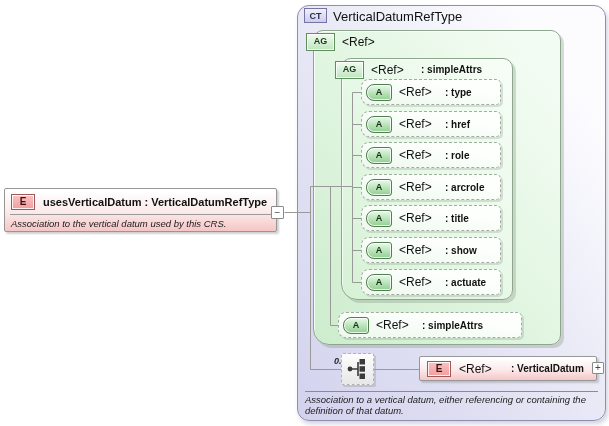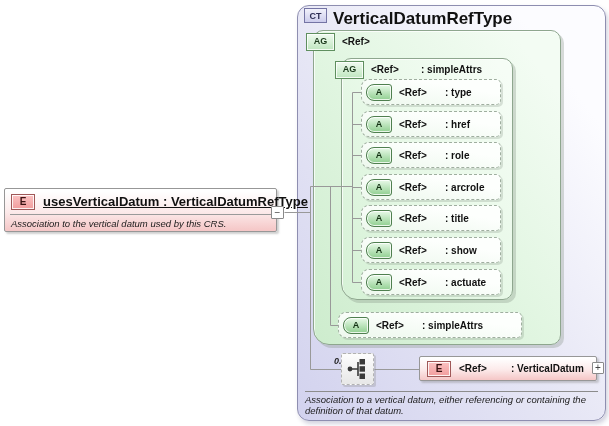--- a/index.html
+++ b/index.html
@@ -19,21 +19,21 @@
     background:linear-gradient(to top right,#d2d2ee 0%,#e6e6f5 45%,#fcfcff 85%);
     box-shadow:2px 3px 4px rgba(110,110,150,.3);
   }
   #ct-badge{
     left:304px;top:8px;width:23px;height:15px;z-index:4;
     border:1px solid #7474a4;border-radius:0;
     background:linear-gradient(#f1f1fb,#ccccec);
     font-size:9px;font-weight:bold;color:#2c2c54;
     text-align:center;line-height:14px;
   }
-  #ct-title{left:333px;top:9px;z-index:4;font-size:17px;font-weight:bold;color:#111;}
+  #ct-title{left:333px;top:9px;z-index:4;font-size:13px;font-weight:normal;color:#111;}
 
   
   .ag-box{
     border:1px solid #8ea68e;border-radius:10px;border-bottom-left-radius:16px;
     box-shadow:inset 1px 1px 0 rgba(255,255,255,.75),3px 3px 0 rgba(125,140,125,.3);
   }
   #ag-box{
     left:313px;top:30px;width:248px;height:315px;z-index:1;
     background:linear-gradient(to top right,#cdeccd 0%,#e2f6e2 50%,#f3fcf3 90%);
   }
@@ -42,21 +42,21 @@
     background:linear-gradient(to top right,#d5f1d5 0%,#e9f9e9 55%,#f6fdf6 95%);
   }
   .ag-header{display:flex;align-items:center;z-index:4;height:17px;}
   .ag-badge{
     width:27px;height:16px;flex:0 0 27px;margin-right:7px;
     border:1px solid #5f8f5f;border-radius:0;
     background:linear-gradient(#f0fbf0,#bfe6bf);
     box-shadow:inset 0 0 0 1px rgba(255,255,255,.8);
     font-size:9px;font-weight:bold;color:#1c3a1c;text-align:center;line-height:15px;
   }
-  .row-ref{font-size:10px;font-weight:bold;color:#111;width:50px;flex:0 0 50px;}
+  .row-ref{font-size:12px;font-weight:normal;color:#111;width:50px;flex:0 0 50px;}
   .row-name{font-size:10px;font-weight:bold;color:#111;white-space:nowrap;}
 
   
   .attr-box{
     display:flex;align-items:center;z-index:4;
     width:140px;height:26px;padding-left:4px;
     border:1px dashed #9fae9f;border-radius:8px 5px 5px 8px;
     background:linear-gradient(to top right,#edf8ed,#fdfffd 70%);
     box-shadow:2px 2px 0 rgba(135,150,135,.28);
   }
@@ -77,21 +77,21 @@
   }
   #elem-box{left:4px;top:188px;width:273px;height:44px;z-index:4;}
   .elem-header{display:flex;align-items:center;height:25px;padding-left:6px;}
   .e-badge{
     width:22px;height:14px;flex:0 0 22px;margin-right:8px;
     border:1px solid #a05858;
     background:linear-gradient(#fbc2c2,#f19d9d);
     box-shadow:inset 0 0 0 1px rgba(255,255,255,.85);
     font-size:10px;font-weight:bold;color:#3a1212;text-align:center;line-height:13px;
   }
-  .elem-title{font-size:13px;font-weight:bold;color:#111;white-space:nowrap;text-decoration:underline;}
+  .elem-title{font-size:11px;font-weight:bold;color:#111;white-space:nowrap;}
   .elem-divider{border-top:1px solid #9a9a9a;margin:0 5px;}
   .annotation{font-style:italic;font-size:9.5px;color:#1c1c1c;line-height:11px;}
   #elem-annotation{padding:3px 5px 0 6px;}
 
   #child-elem-box{
     left:419px;top:356px;width:178px;height:25px;z-index:4;
     display:flex;align-items:center;padding-left:7px;
   }
   #child-elem-box .row-ref{width:52px;flex:0 0 52px;}
 

